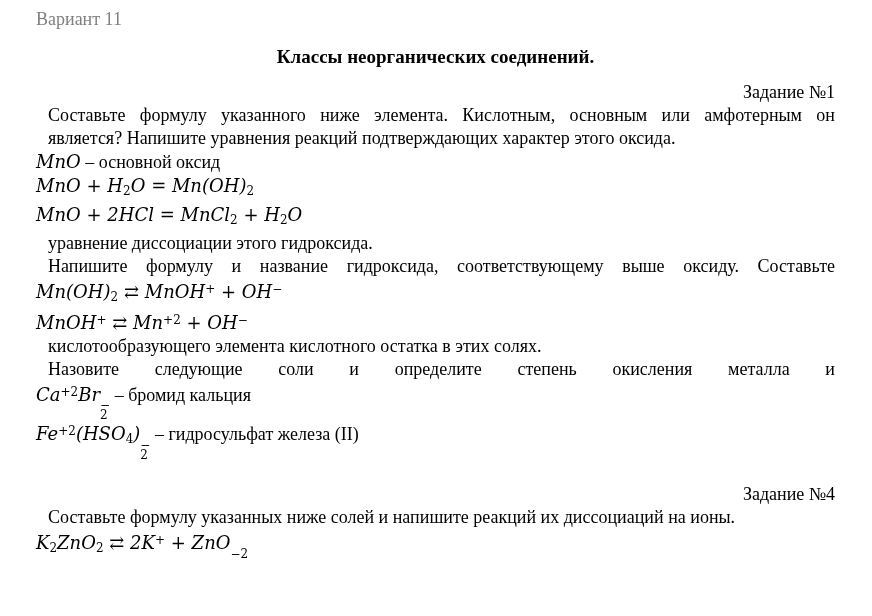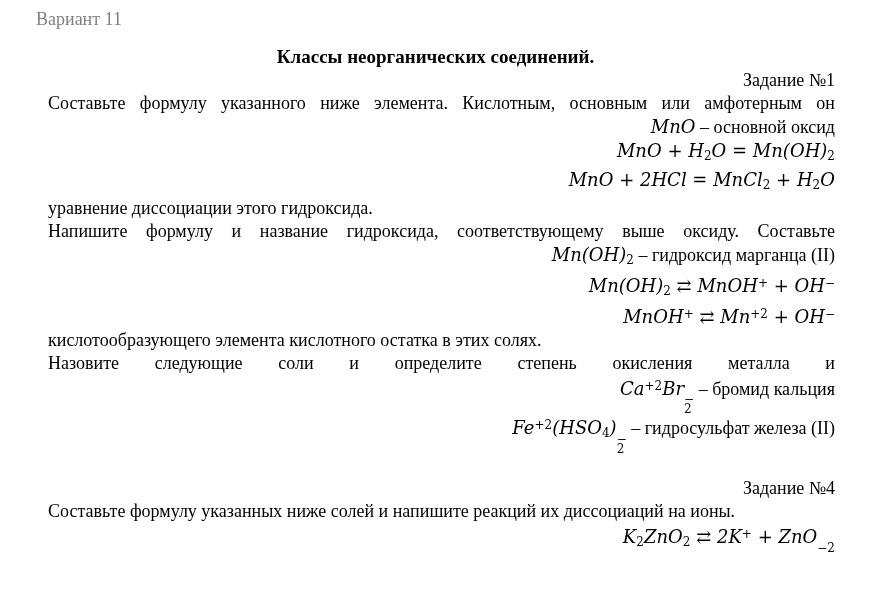--- a/index.html
+++ b/index.html
@@ -23,36 +23,36 @@
   .variant {
     color: #808080;
     line-height: 23px;
   }
   .doc-title {
     text-align: center;
     font-weight: bold;
     font-size: 19px;
     line-height: 23px;
     margin-top: 14px;
-    margin-bottom: 1px;
+    margin-bottom: 13px;
   }
   .task-label {
     line-height: 23px;
     text-align: right;
   }
   .line {
     line-height: 23px;
     margin-left: 12px;
   }
   .line.stretch {
     text-align: justify;
     text-align-last: justify;
   }
   .formula-line {
-    text-align: right;
+    text-align: left;
     line-height: 23px;
     white-space: nowrap;
   }
   .math {
     font-family: "DejaVu Serif", "DejaVu Sans", serif;
     font-style: italic;
   }
   .ftxt {
     font-family: "Liberation Serif", serif;
     font-style: normal;
@@ -88,29 +88,29 @@
 
 <div class="page">
 
   <div class="variant">Вариант 11</div>
 
   <div class="doc-title">Классы неорганических соединений.</div>
 
   <div>
     <div class="task-label">Задание №1</div>
     <div class="line stretch">Составьте формулу указанного ниже элемента. Кислотным, основным или амфотерным он</div>
+    <div class="line">является? Напишите уравнения реакций подтверждающих характер этого оксида.</div>
     <div class="formula-line"><span class="math">MnO</span><span class="ftxt"> – основной оксид</span></div>
     <div class="formula-line"><span class="math">MnO + H</span><span class="fsub">2</span><span class="math">O = Mn(OH)</span><span class="fsub">2</span></div>
     <div class="formula-line"><span class="math">MnO + 2HCl = MnCl</span><span class="fsub">2</span><span class="math"> + H</span><span class="fsub">2</span><span class="math">O</span></div>
   </div>
 
   <div>
     <div class="line">уравнение диссоциации этого гидроксида.</div>
     <div class="line stretch">Напишите формулу и название гидроксида, соответствующему выше оксиду. Составьте</div>
-    <div class="formula-line"><span class="math">Mn(OH)</span><span class="fsub">2</span><span class="ftxt"> – гидроксид марганца (II)</span></div>
     <div class="formula-line"><span class="math">Mn(OH)</span><span class="fsub">2</span><span class="math"> ⇄ MnOH</span><span class="fsup">+</span><span class="math"> + OH</span><span class="fsup">−</span></div>
     <div class="formula-line"><span class="math">MnOH</span><span class="fsup">+</span><span class="math"> ⇄ Mn</span><span class="fsup">+2</span><span class="math"> + OH</span><span class="fsup">−</span></div>
   </div>
 
   <div>
     <div class="line">кислотообразующего элемента кислотного остатка в этих солях.</div>
     <div class="line stretch">Назовите следующие соли и определите степень окисления металла и</div>
     <div class="formula-line"><span class="math">Ca</span><span class="fsup">+2</span><span class="math">Br</span><span class="stk">
           <span>−</span>
           <span>2</span>

